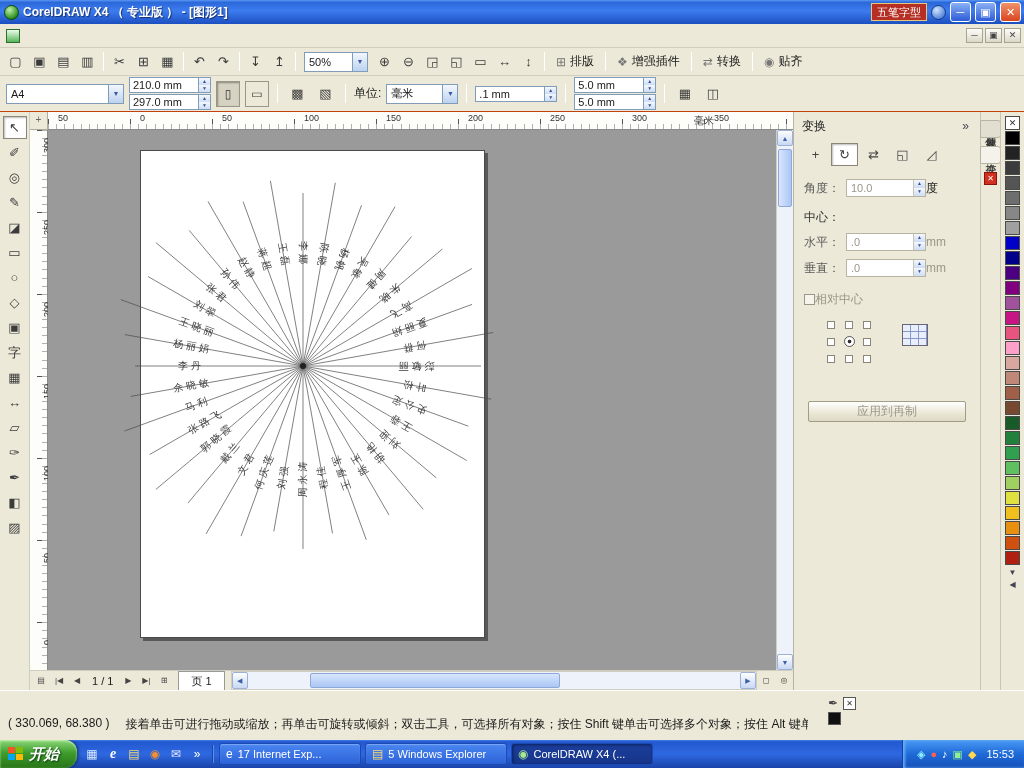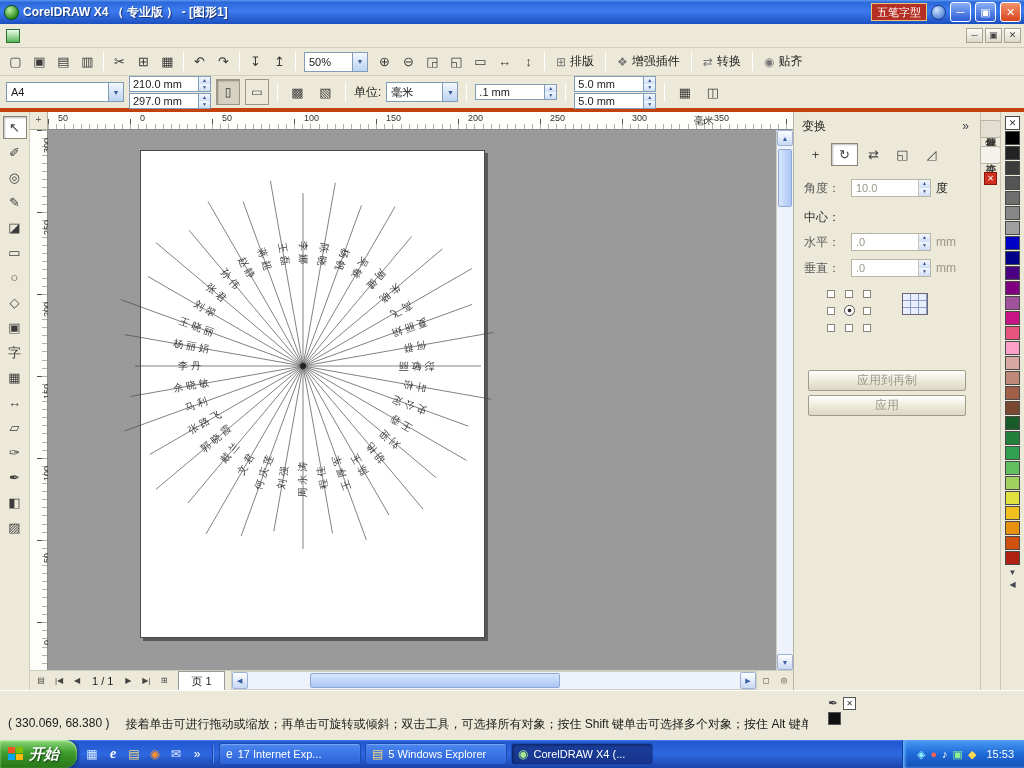--- a/index.html
+++ b/index.html
@@ -34,21 +34,21 @@
   .tbtn{width:23px;height:23px;display:flex;align-items:center;justify-content:center;font-size:13px;color:#3a3a3a}
   .tsep{width:1px;height:19px;background:#c2beae;border-right:1px solid #fff;margin:0 3px}
   .combo{background:#fff;border:1px solid #7f9db9;height:20px;display:flex;align-items:center;font-size:11px}
   .combo .cval{padding:0 4px;flex:1;white-space:nowrap}
   .combo .arrow{width:15px;height:100%;background:linear-gradient(#f4f7fd,#bcd2f0);border-left:1px solid #7f9db9;
     color:#3a5a9c;font-size:7px;display:flex;align-items:center;justify-content:center}
   .zoom-combo{width:64px;margin:0 4px}
   .labeled-btn{display:flex;align-items:center;gap:4px;padding:0 7px;font-size:12px;white-space:nowrap}
   .labeled-btn .ic{color:#777;font-size:12px}
 
-  .propbar{height:36px;display:flex;align-items:center;background:#ece9d8;border-bottom:4px solid #c2410c;padding:0 6px;gap:5px}
+  .propbar{height:36px;display:flex;align-items:center;background:#ece9d8;border-bottom:1px solid #c2410c;padding:0 6px;gap:5px}
   .stack{display:flex;flex-direction:column;gap:1px}
   .spin{display:flex;align-items:center}
   .spin .val{background:#fff;border:1px solid #7f9db9;height:16px;min-width:70px;font-size:11px;padding:0 3px;display:flex;align-items:center;white-space:nowrap}
   .ud{width:12px;height:16px;display:flex;flex-direction:column;border:1px solid #7f9db9;border-left:none}
   .ud i{flex:1;font-style:normal;font-size:5px;line-height:7px;text-align:center;background:linear-gradient(#f4f7fd,#cdddf6);color:#38538c}
   .orient{width:24px;height:26px;border:1px solid #9a968a;background:#ece9d8;display:flex;align-items:center;justify-content:center;font-size:12px;color:#333}
   .orient.active{background:#d6d2c2;box-shadow:inset 1px 1px 2px #8a8678}
   .plabel{white-space:nowrap}
   .units-combo{width:72px}
 
@@ -97,21 +97,21 @@
 
   
   .docker{width:187px;background:#ece9d8;border-left:1px solid #b8b4a4;display:flex;flex-direction:column;font-size:12px}
   .docker-header{height:24px;display:flex;align-items:center;padding:4px 8px 0;font-size:12px;color:#222}
   .dk-btn{color:#445;font-size:12px;padding:0 3px}
   .tf-row{display:flex;gap:2px;padding:7px 8px 9px}
   .tfbtn{width:27px;height:23px;display:flex;align-items:center;justify-content:center;font-size:13px;color:#444;
     border:1px solid transparent}
   .tfbtn.active{background:#fff;border:1px solid #8a8678;box-shadow:inset 1px 1px 2px #bbb}
   .dk-label{padding:8px 10px 3px;color:#333}
-  .dk-row{display:flex;align-items:center;padding:4px 10px;gap:5px}
+  .dk-row{display:flex;align-items:center;padding:4px 10px;}
   .dk-lbl{width:42px;color:#5a5a5a;white-space:nowrap}
   .dk-input{display:flex;border:1px solid #b8b4a4;background:#fff;height:18px;width:80px}
   .dk-input .v{flex:1;padding:2px 4px;font-size:11px;color:#9a9689}
   .dk-input .ud{border:none;border-left:1px solid #c8c4b4}
   .dk-unit{color:#9a9689}
   .checkbox{width:11px;height:11px;border:1px solid #9a9689;background:#f6f4ec}
   .dim{color:#9a9689}
   .anchor-row{display:flex;align-items:flex-start;padding:4px 10px}
   .anchor-grid{display:grid;grid-template-columns:repeat(3,18px);grid-auto-rows:17px;margin-left:18px}
   .anch{width:8px;height:8px;border:1px solid #8a867a;background:#fff;align-self:center;justify-self:center}
@@ -501,37 +501,40 @@
         <span class="dk-lbl">垂直：</span>
         <span class="dk-input">
           <span class="v">.0</span>
           <span class="ud">
               <i>▲</i>
               <i>▼</i>
             </span>
         </span>
         <span class="dk-unit">mm</span>
       </div>
+      <div class="dk-row" style="margin-top:6px">
+        <span class="checkbox"></span>
+        <span class="dim">相对中心</span>
+      </div>
       <div class="anchor-row">
         <div class="anchor-grid">
           <span class="anch"></span>
           <span class="anch"></span>
           <span class="anch"></span>
           <span class="anch"></span>
           <span class="anch on"></span>
           <span class="anch"></span>
           <span class="anch"></span>
           <span class="anch"></span>
           <span class="anch"></span>
         </div>
         <div class="grid-icon"></div>
       </div>
       <div class="apply-gap"></div>
       <div class="apply-btn">应用到再制</div>
-      <div class="apply-btn">应用</div>
     </div>
 
     <div class="tabstrip">
         <span class="vtab">对象属性</span>
         <span class="vtab active">变换</span>
         <span class="docker-close">✕</span>
       </div>
     <div class="palette">
         <span class="swatch none">✕</span>
         <span class="swatch" style="background: rgb(0, 0, 0);"></span>

